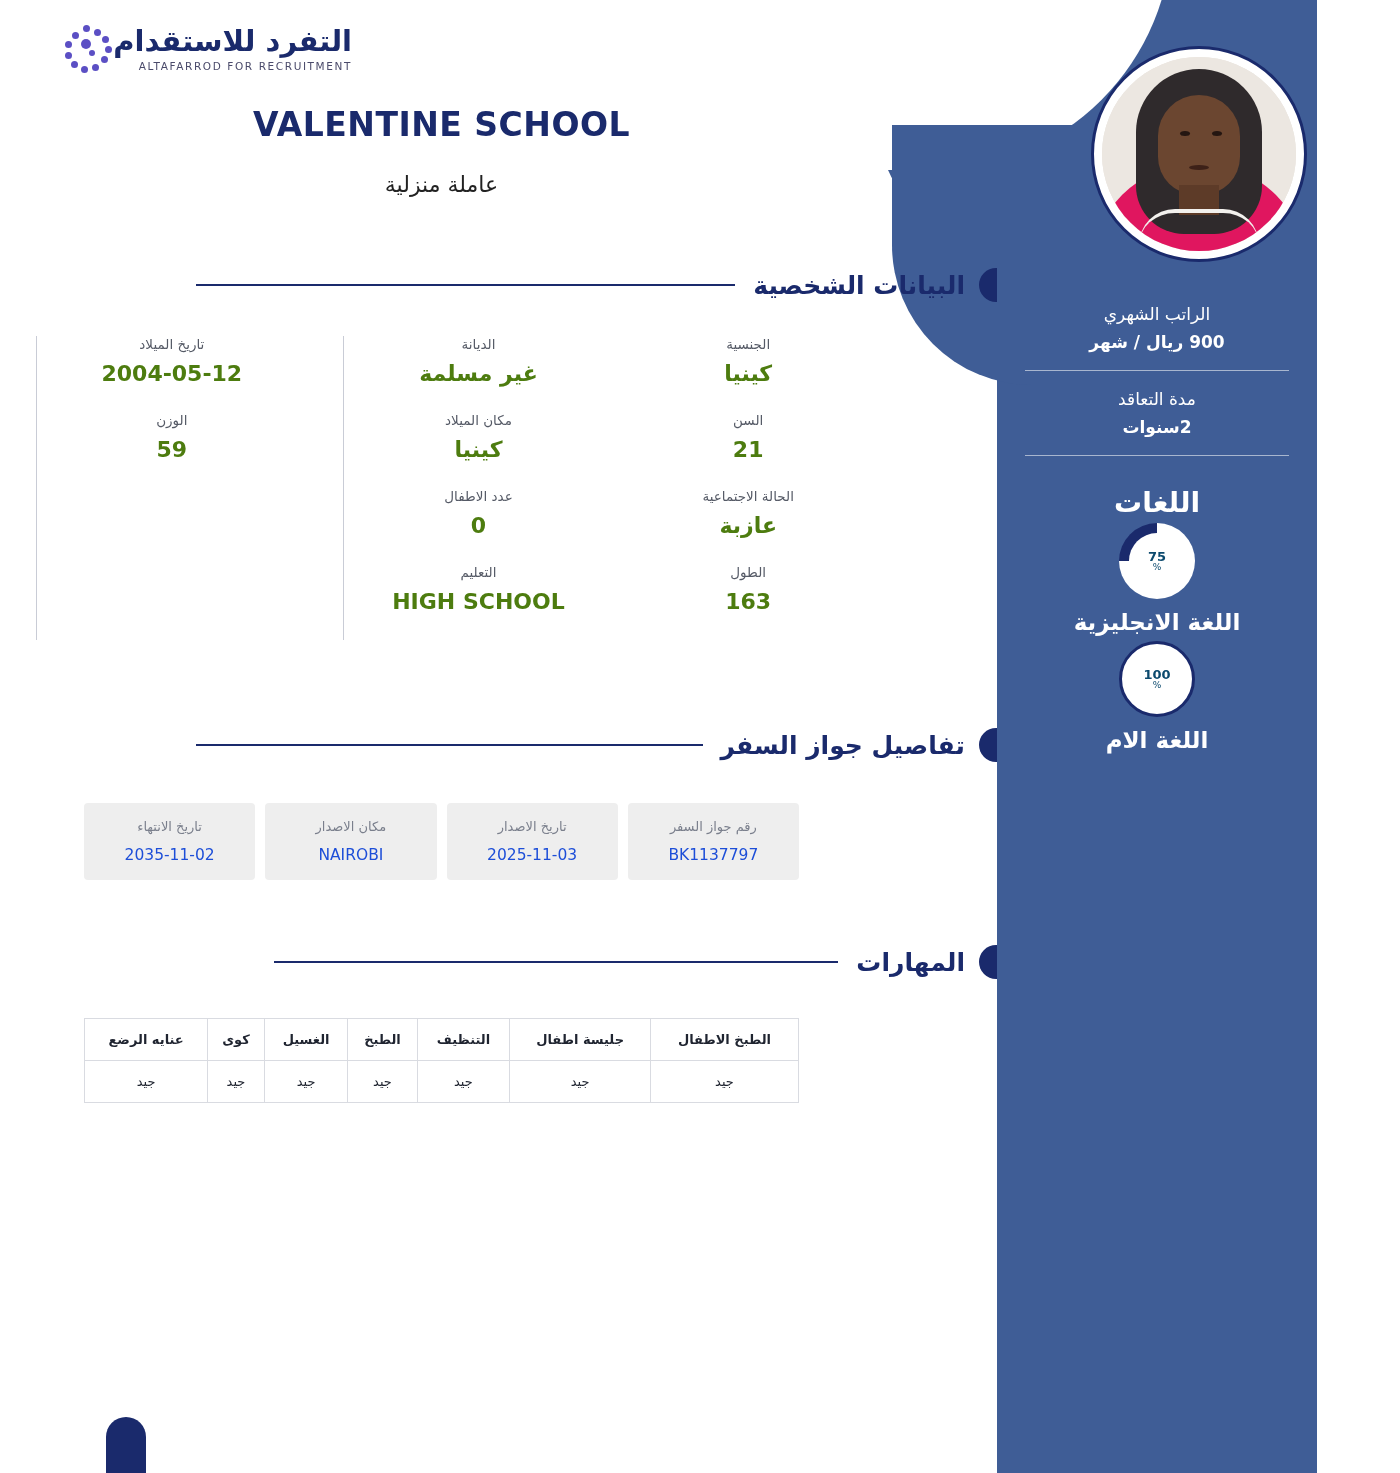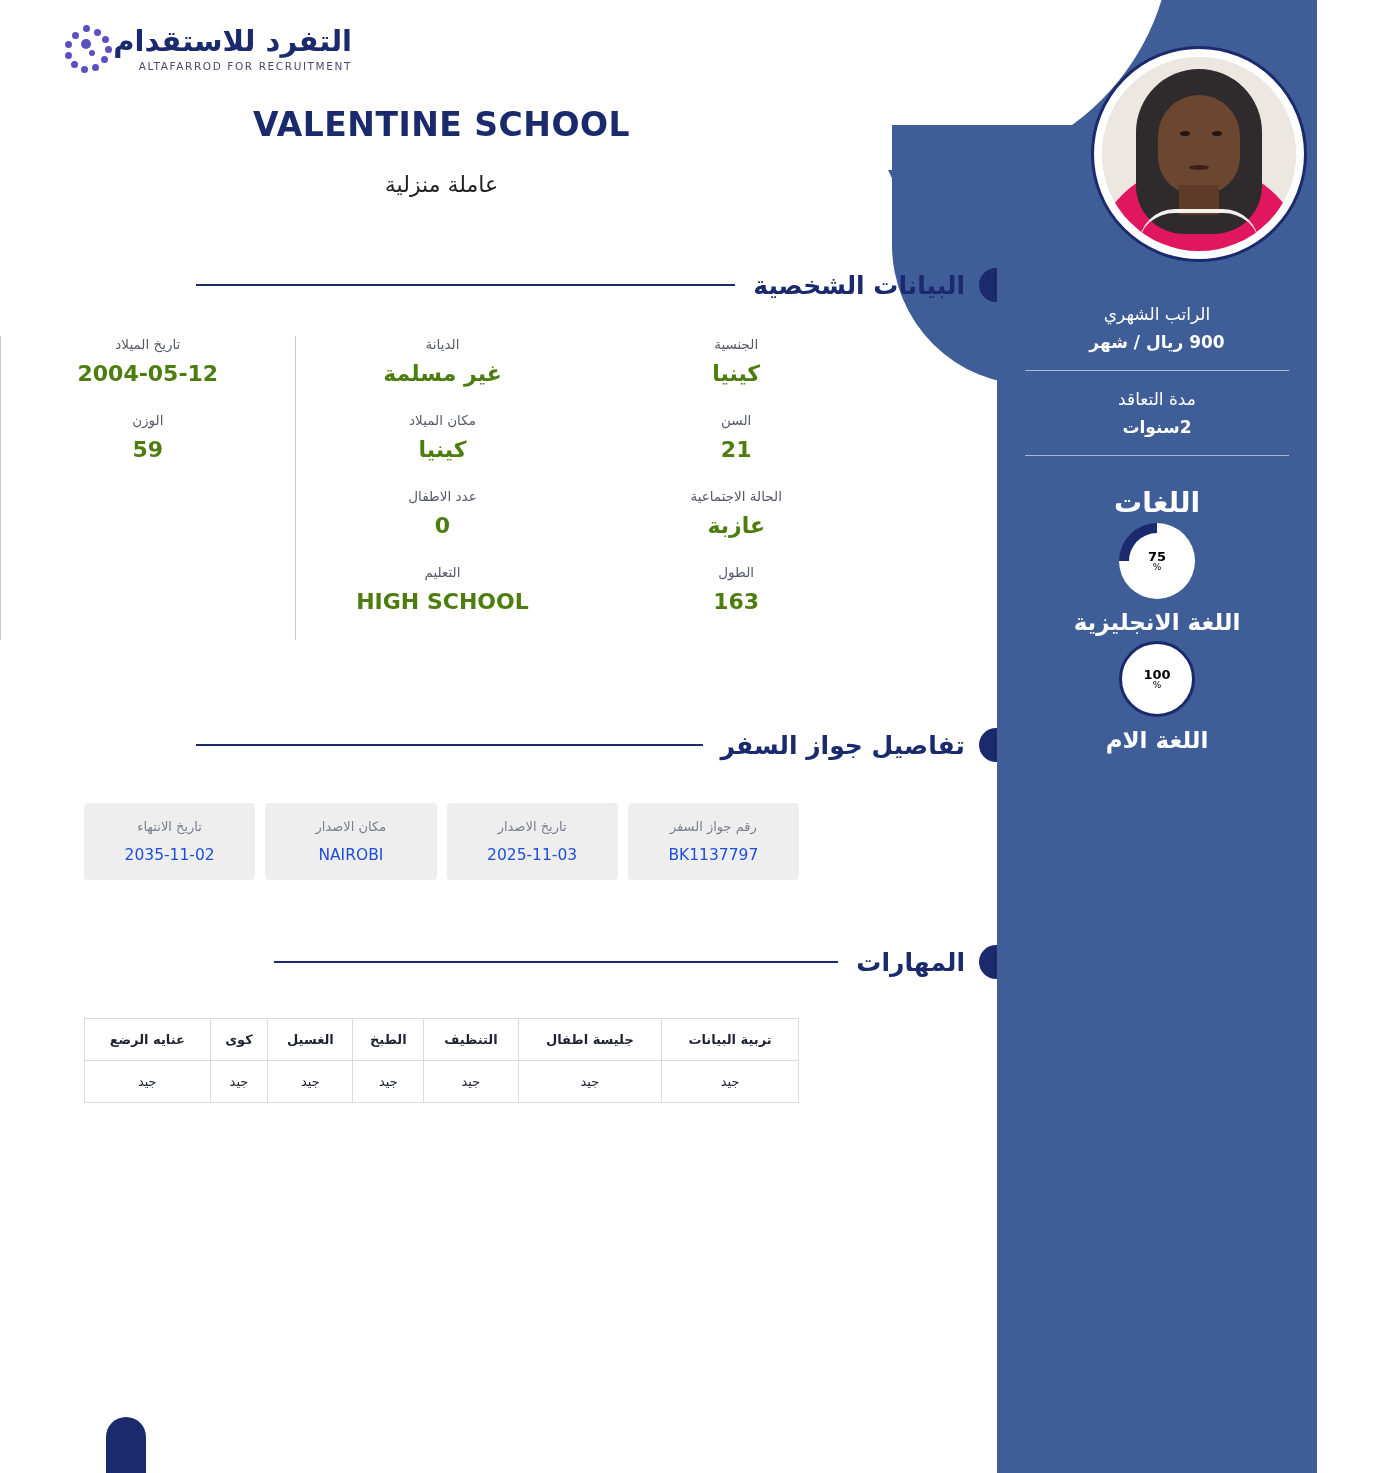--- a/index.html
+++ b/index.html
@@ -111,21 +111,21 @@
     width: 76px; height: 76px; border-radius: 50%;
     margin: 0 auto;
     display: flex; align-items: center; justify-content: center;
     position: relative;
   }
   .donut-inner {
     width: 56px; height: 56px; border-radius: 50%;
     background: #ffffff;
     display: flex; flex-direction: column;
     align-items: center; justify-content: center;
-    color: #000000;
+    color: #0c4a6e;
     line-height: 1;
   }
   .donut-num { font-size: 13px; font-weight: bold; }
   .donut-pct { font-size: 9px; }
   .lang-name { font-size: 23px; font-weight: bold; margin-top: 10px; }
 
   
   .main { position: absolute; top: 0; left: 0; width: 997px; height: 1473px; }
   .logo {
     position: absolute; top: 22px; right: 645px;
@@ -159,21 +159,21 @@
     flex: none;
   }
   .sec-title { font-size: 25px; font-weight: bold; color: #1a2a6c; white-space: nowrap; }
   .sec-line { flex: 1; height: 2px; background: #1a2a6c; margin-right: 18px; margin-left: 82px; }
 
   .grid {
     position: absolute; left: 0; width: 883px;
     display: flex; flex-direction: row;
   }
   .col { flex: 1; padding: 0 24px; }
-  .col.bordered { border-left: 1px solid #c9ccd6; }
+  .col.bordered { border-left: 1px solid #c9ccd6; margin-left: 36px; }
   .field { margin-bottom: 26px; text-align: center; }
   .f-label { font-size: 13.5px; color: #555a66; margin-bottom: 9px; }
   .f-value { font-size: 22px; font-weight: bold; color: #4d7c0f; }
 
   .passport-row {
     position: absolute; left: 0; width: 883px;
     display: flex; flex-direction: row; gap: 10px;
     padding: 0 84px;
   }
   .pp-card {
@@ -383,21 +383,21 @@
     <div class="section-head" style="top: 945px;">
       <div class="sec-pill"></div>
       <div class="sec-title">المهارات</div>
       <div class="sec-line" style="margin-left:160px;"></div>
     </div>
 
     <div class="skills" style="top: 1018px;">
       <table class="skills-tbl">
         <thead>
           <tr>
-            <th>تربية البيانات</th>
+            <th>الطبخ الاطفال</th>
             <th>جليسة اطفال</th>
             <th>التنظيف</th>
             <th>الطبخ</th>
             <th>الغسيل</th>
             <th>كوى</th>
             <th>عنايه الرضع</th>
           </tr>
         </thead>
         <tbody>
           <tr>

